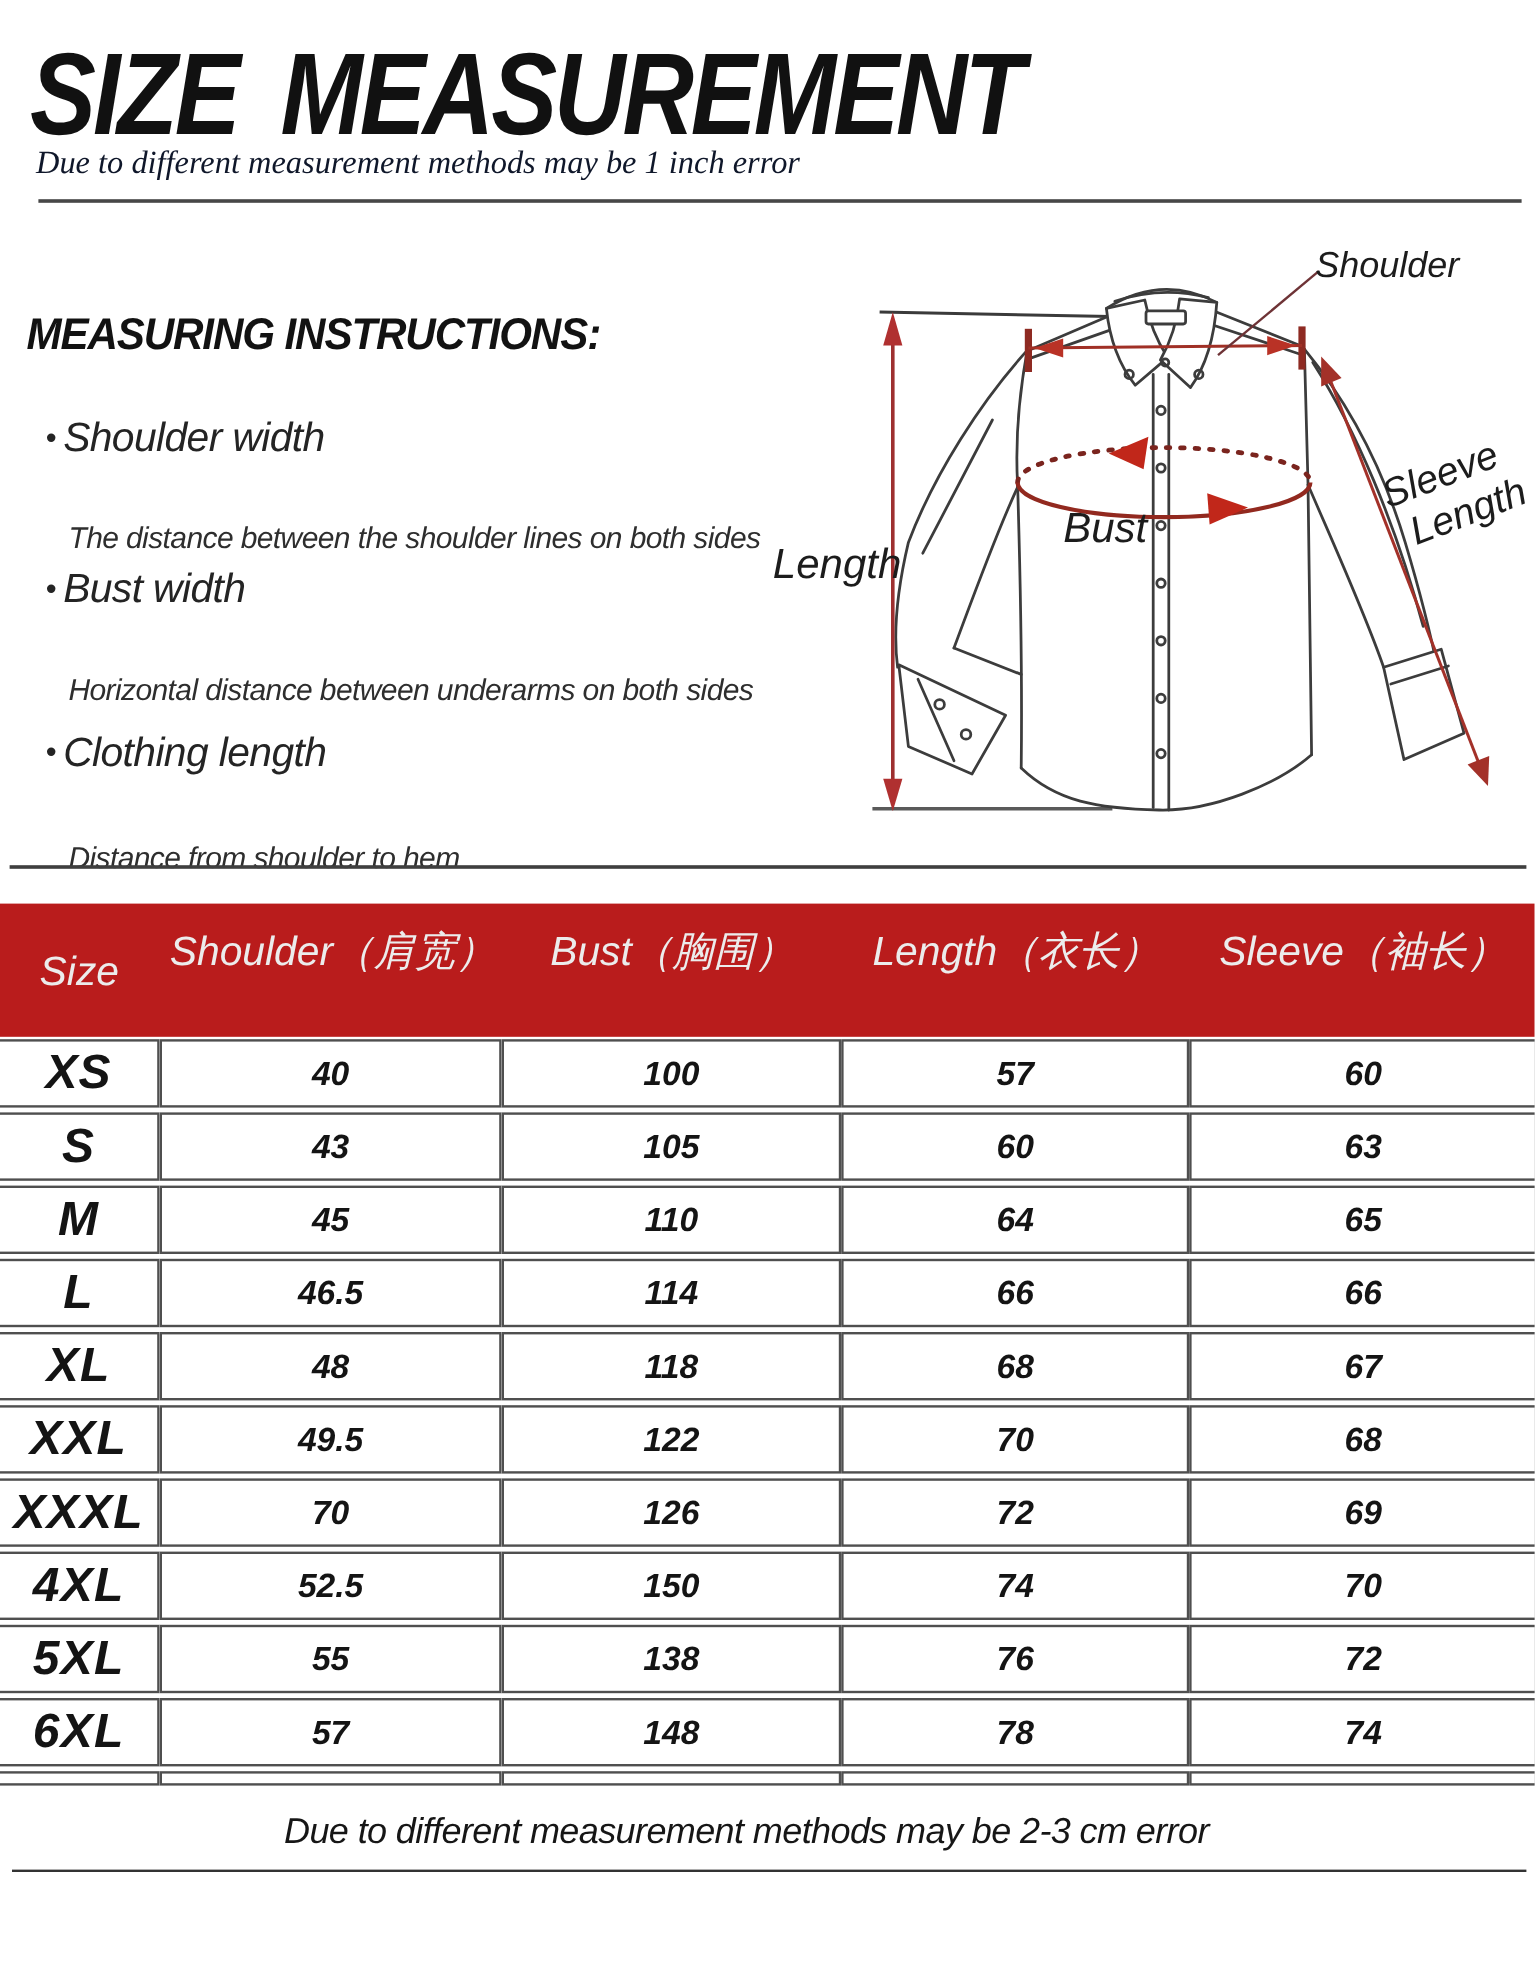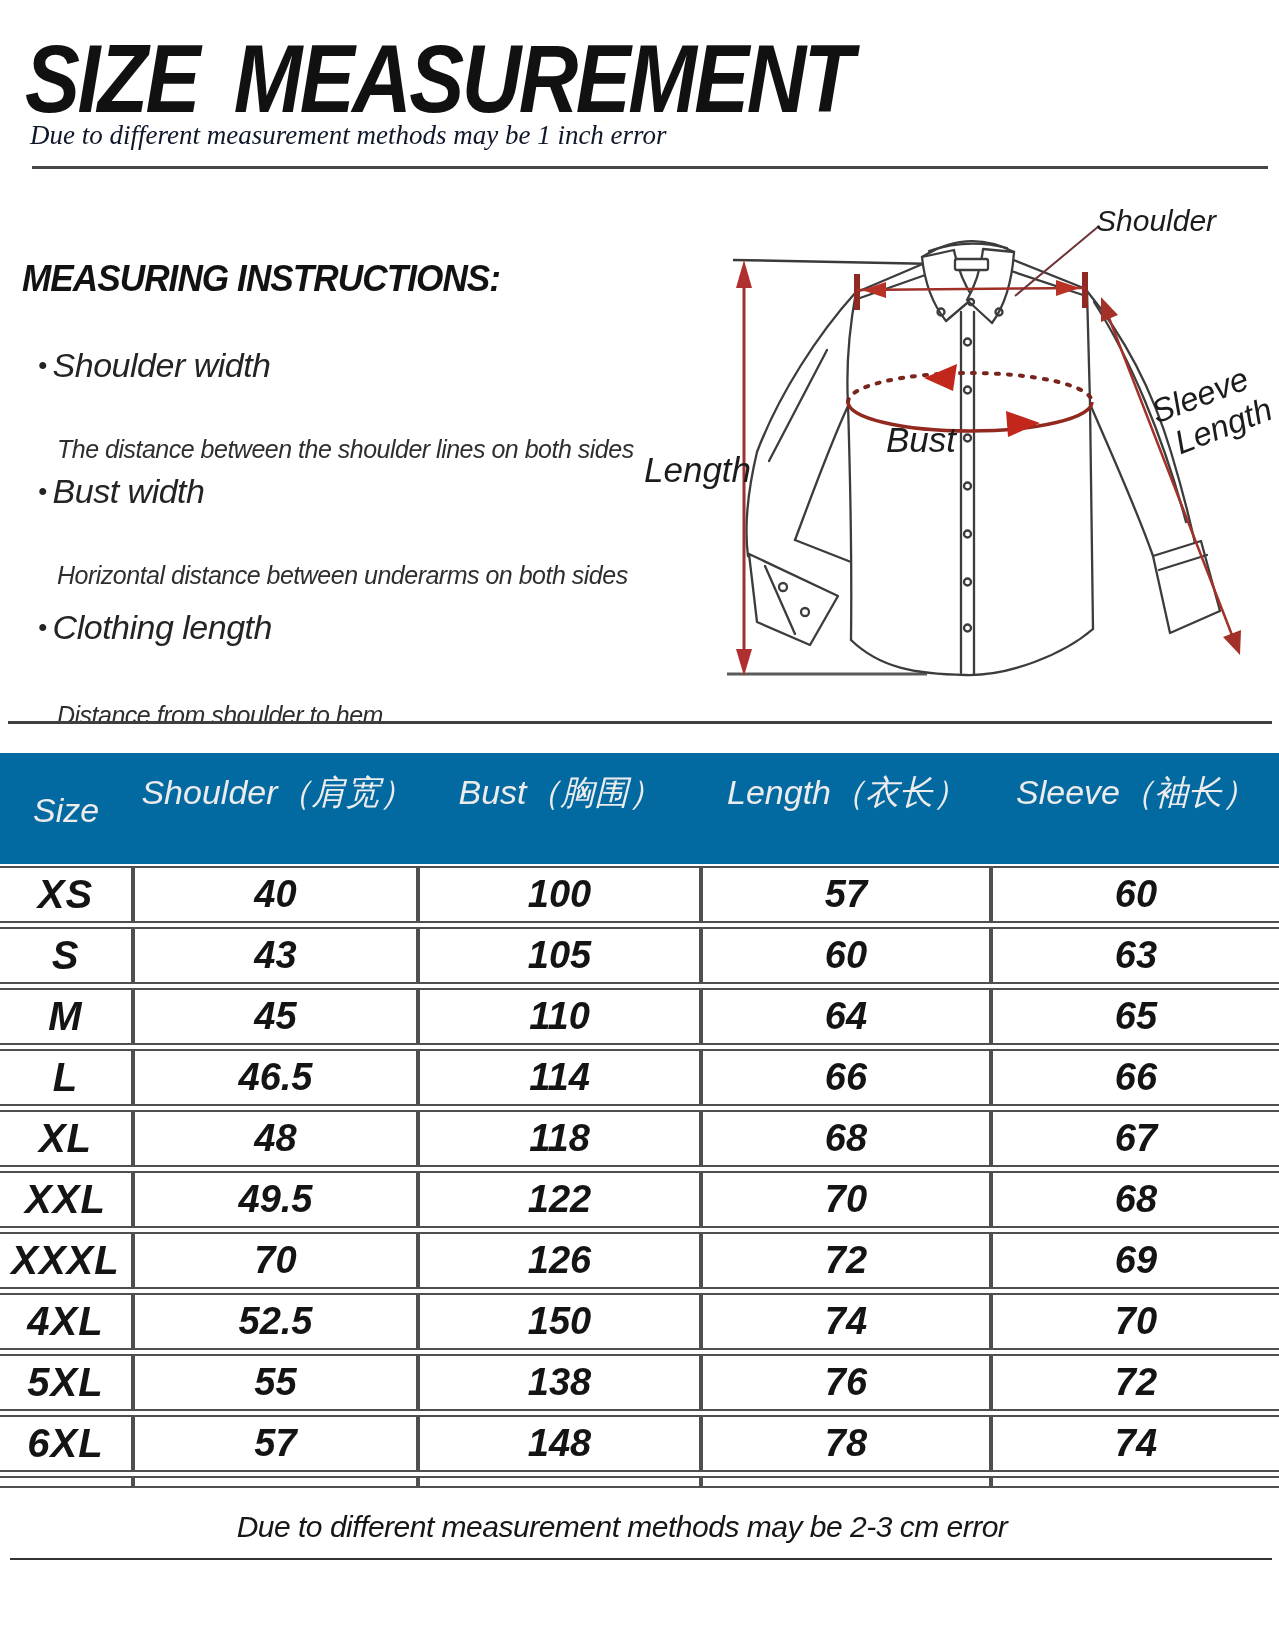--- a/index.html
+++ b/index.html
@@ -41,36 +41,36 @@
 
   
   #diagram { position:absolute; left:610px; top:180px; width:669px; height:548px; }
   .shirt { stroke:#3c3c3c; stroke-width:2.3; fill:none; stroke-linecap:round; stroke-linejoin:round; }
   .shirt-fill { fill:#ffffff; }
   .dtext { fill:#1c1c1c; font-family:"Liberation Sans",sans-serif; }
 
   
   .rule-table-top { left:8px; top:721px; width:1264px; height:3px; background:#3f3f3f; }
   .table-header {
-    position:absolute; left:0; top:753px; width:1279px; height:111px; background:#0369a1;
+    position:absolute; left:0; top:753px; width:1279px; height:111px; background:#b91c1c;
   }
   .table-header span { position:absolute; color:#ececec; font-size:34px; white-space:nowrap; }
   .th-size     { left:33px;  top:38px; font-size:35px; }
   .th-shoulder { left:135px; width:285px; top:17px; text-align:center; }
   .th-bust     { left:420px; width:281px; top:17px; text-align:center; }
   .th-length   { left:703px; width:288px; top:17px; text-align:center; }
   .th-sleeve   { left:993px; width:286px; top:17px; text-align:center; }
 
   #size-table {
     position:absolute; left:-2px; top:862px; width:1283px;
     border-collapse:separate; border-spacing:0 4px; table-layout:fixed;
   }
   #size-table td {
     border:2px solid #4f4f4f; height:57px; padding:0; text-align:center;
-    font-size:38px; font-weight:bold; color:#141414; background:#fff; overflow:hidden;
+    font-size:28px; font-weight:bold; color:#141414; background:#fff; overflow:hidden;
   }
   #size-table td.size-cell { font-size:40px; letter-spacing:1px; }
   #size-table tr.strip-row td { height:12px; }
 
   .footer-note {
     position:absolute; left:0; top:1510px; width:1244px; text-align:center;
     font-size:30px; color:#161616; letter-spacing:-0.5px;
   }
   .rule-bottom { left:10px; top:1558px; width:1262px; height:2px; background:#333; }
 </style>

